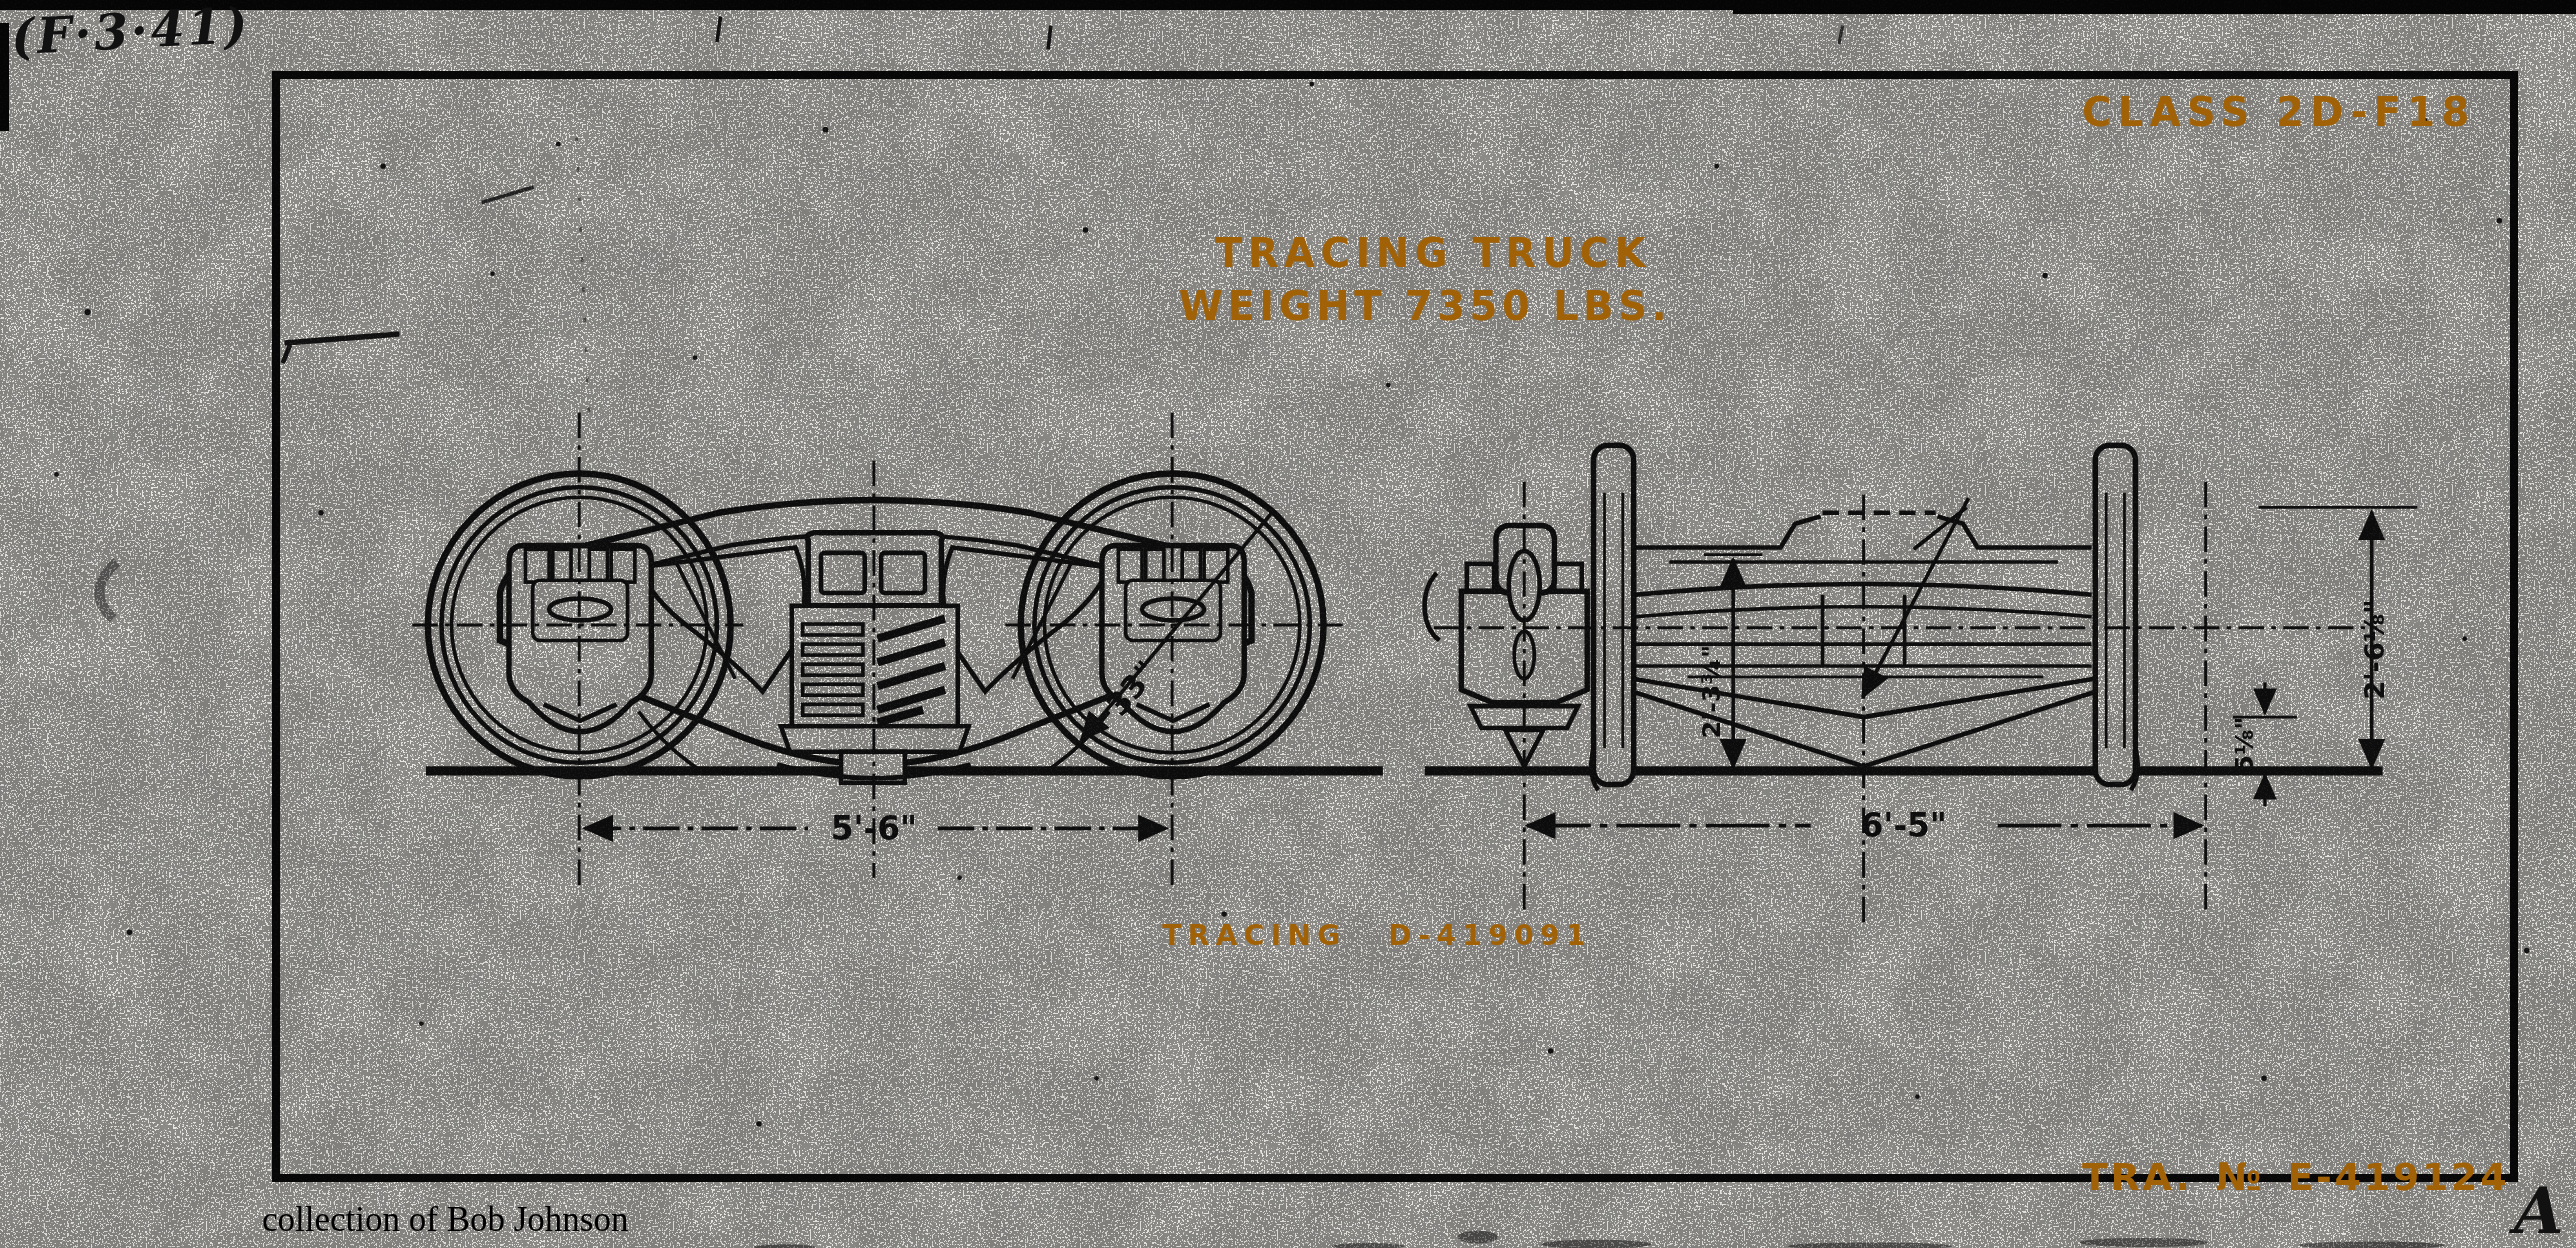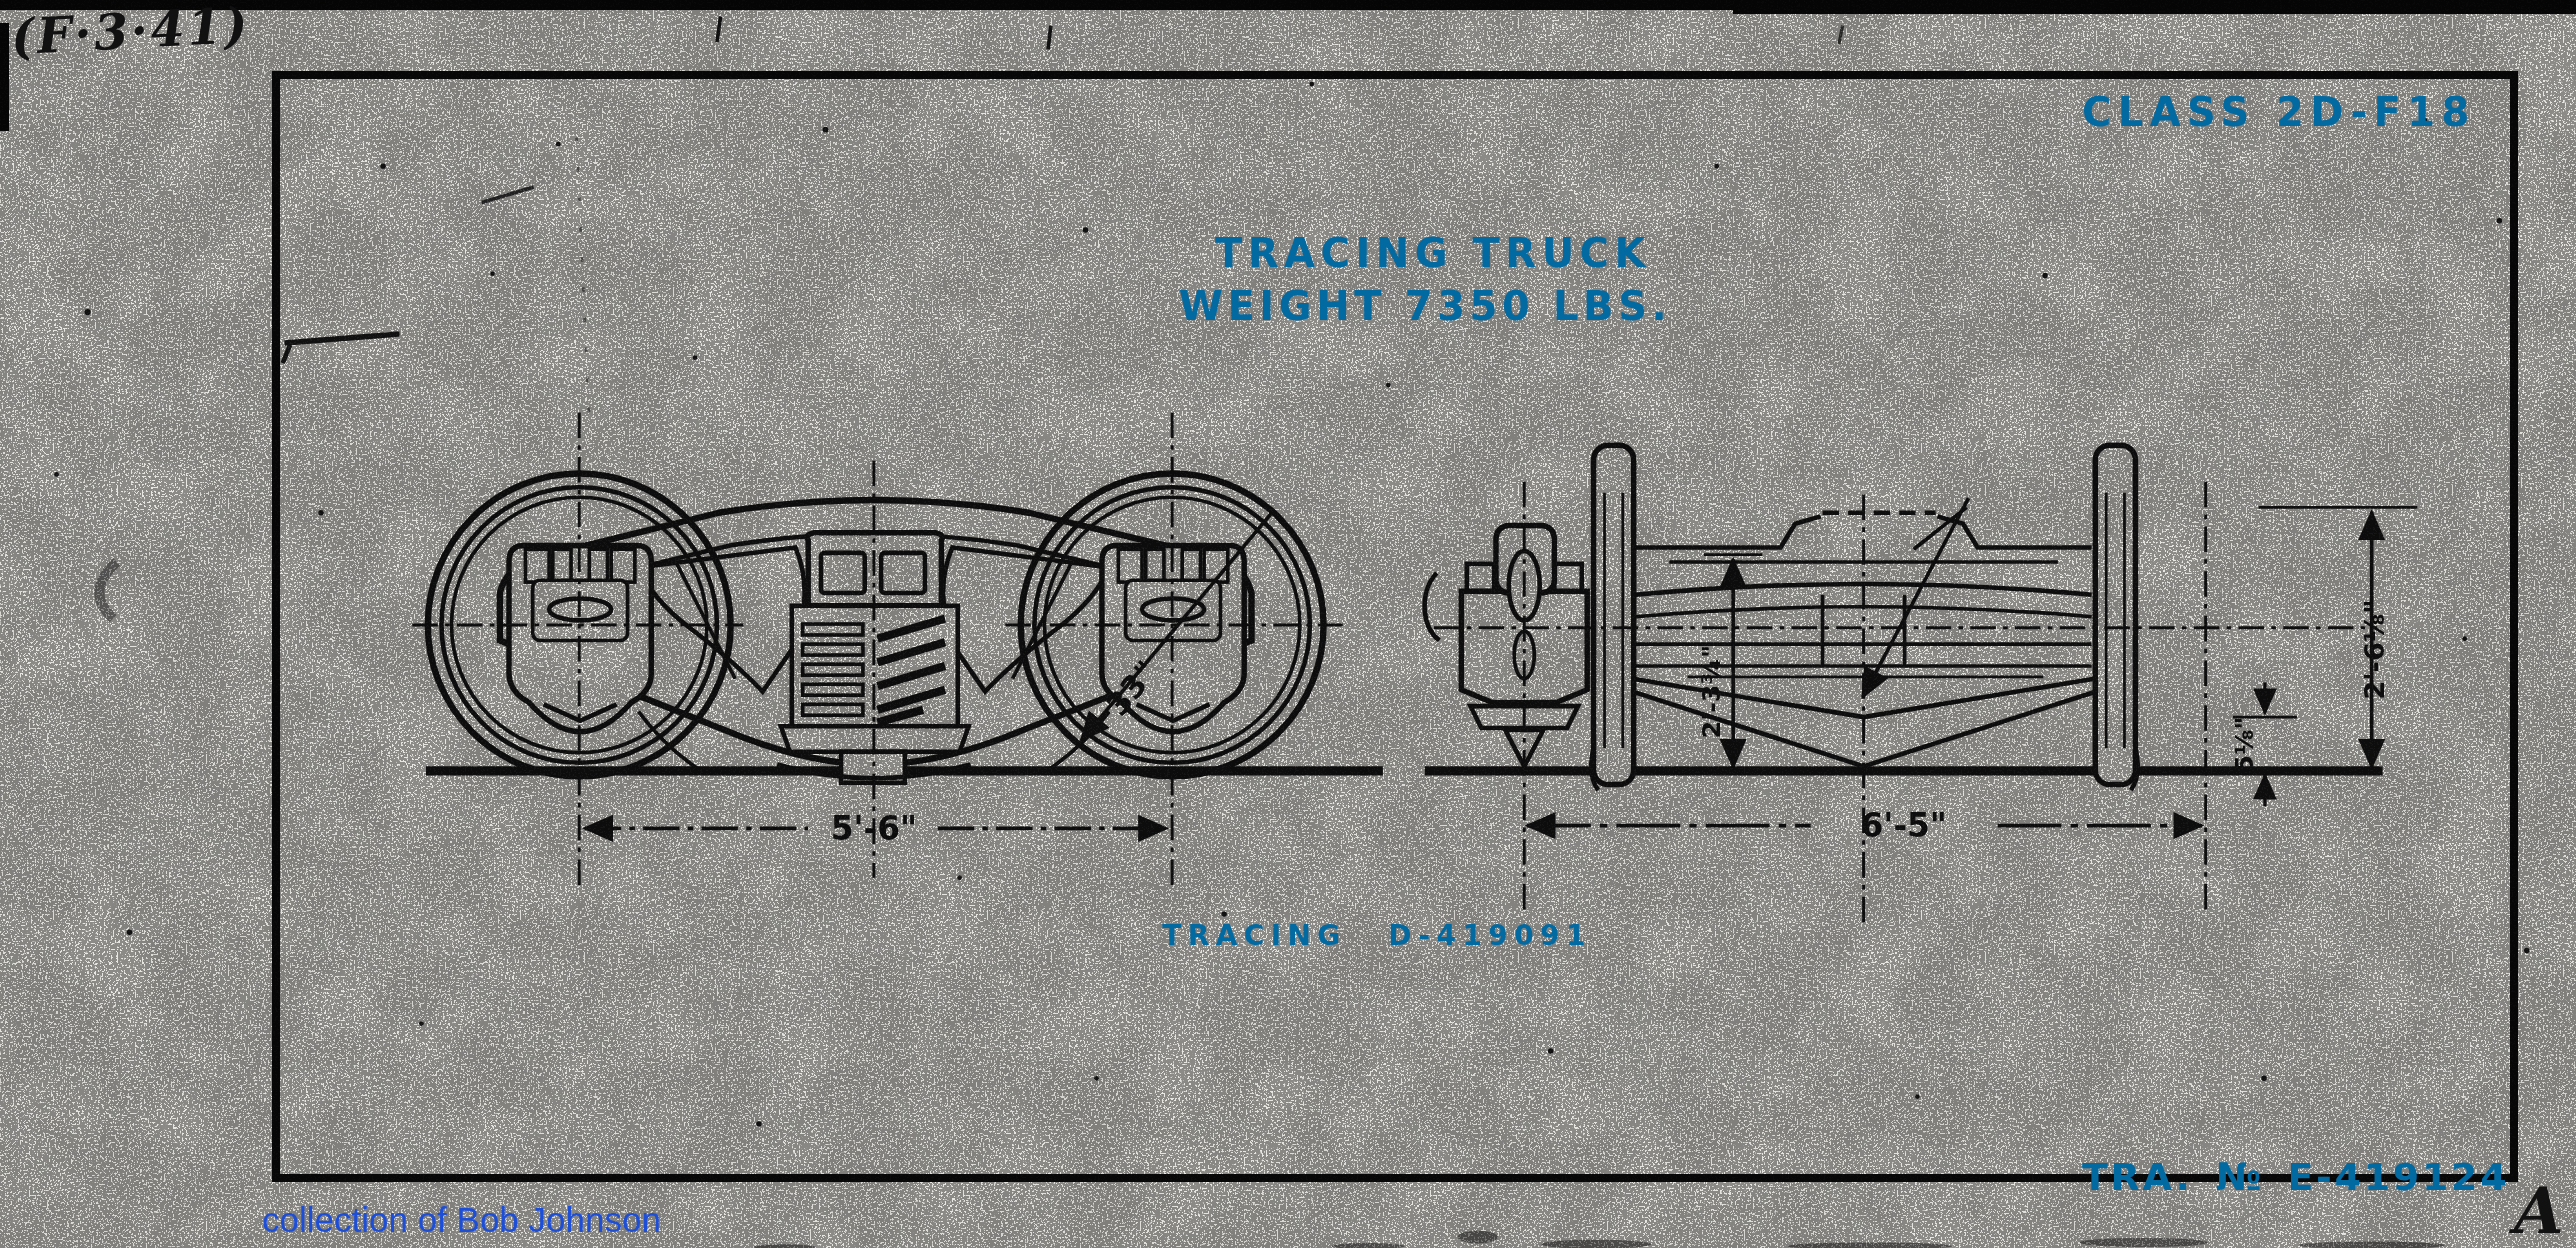--- a/index.html
+++ b/index.html
@@ -3,30 +3,30 @@
 <meta charset="utf-8">
 <style>
   html,body{margin:0;padding:0;background:#777;}
   .page{
     position:relative; width:2576px; height:1249px; overflow:hidden;
     background:#e9e7e2;
     font-family:"DejaVu Sans", sans-serif; color:#171717;
   }
   .abs{position:absolute;}
   .lettering{
-    font-weight:bold; color:#0369a1; white-space:nowrap;
+    font-weight:bold; color:#a16207; white-space:nowrap;
     font-family:"DejaVu Sans", sans-serif;
   }
   .handwritten{
     font-family:"DejaVu Serif", serif; font-style:italic; font-weight:bold;
     color:#111; white-space:nowrap;
   }
   .credit{
-    font-family:Liberation Sans, sans-serif;
-    font-weight:normal; color:#1d4ed8; white-space:nowrap;
+    font-family:Liberation Serif, serif;
+    font-weight:normal; color:#000000; white-space:nowrap;
   }
   .border-frame{
     left:272px; top:71px; width:2246px; height:1111px;
     border:8.2px solid #0d0d0d; box-sizing:border-box;
   }
   .topbar{left:0; top:0; width:2576px; height:10px; background:#0a0a0a;}
   .topbar2{left:1733px; top:0; width:843px; height:13.7px; background:#0a0a0a;}
   .leftbar{left:0; top:23px; width:9px; height:108px; background:#0a0a0a;}
   svg{position:absolute; left:0; top:0;}
   svg text{font-family:"DejaVu Sans",sans-serif; font-weight:bold; fill:#171717;}

